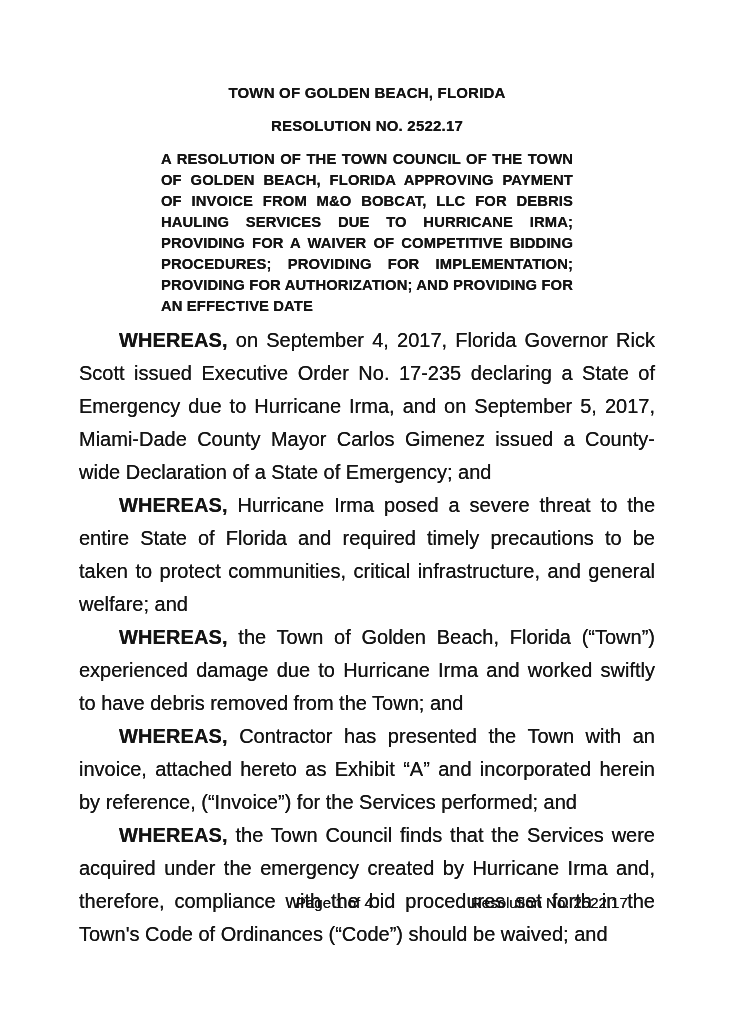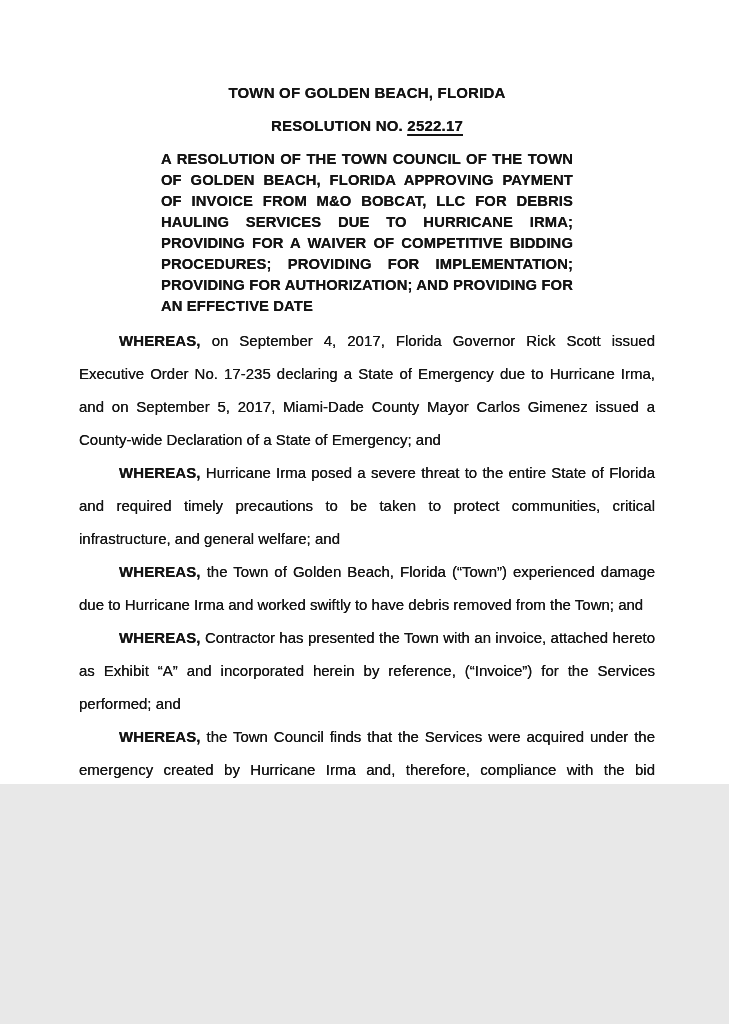--- a/index.html
+++ b/index.html
@@ -3,21 +3,21 @@
 <meta charset="utf-8">
 <style>
   html, body {
     margin: 0;
     padding: 0;
     background: #e8e8e8;
   }
   .page {
     position: relative;
     width: 729px;
-    height: 784px;
+    height: 1024px;
     margin: 0 auto;
     background: #ffffff;
     font-family: "Liberation Sans", "DejaVu Sans", sans-serif;
     color: #141414;
     overflow: hidden;
     text-shadow: 0 0 0.4px currentColor; 
   }
   .content {
     padding: 84px 74px 0 79px;
   }
@@ -30,35 +30,34 @@
   }
   .res-heading {
     text-align: center;
     font-weight: bold;
     font-size: 15px;
     line-height: 18px;
     margin-top: 15px;
     letter-spacing: 0.2px;
   }
   .u {
-    text-decoration: underline;
     text-decoration-thickness: 1.5px;
     text-underline-offset: 3px;
   }
   .title-block {
     margin: 14px 82px 0 82px;
     font-weight: bold;
     font-size: 14.8px;
     line-height: 21px;
     text-align: justify;
     letter-spacing: 0.1px;
   }
   .body-text {
     margin-top: 7px;
-    font-size: 15px;
+    font-size: 20px;
     line-height: 33px;
     text-align: justify;
   }
   .body-text p {
     margin: 0;
     text-indent: 40px;
   }
   .body-text b {
     letter-spacing: 0.1px;
   }

